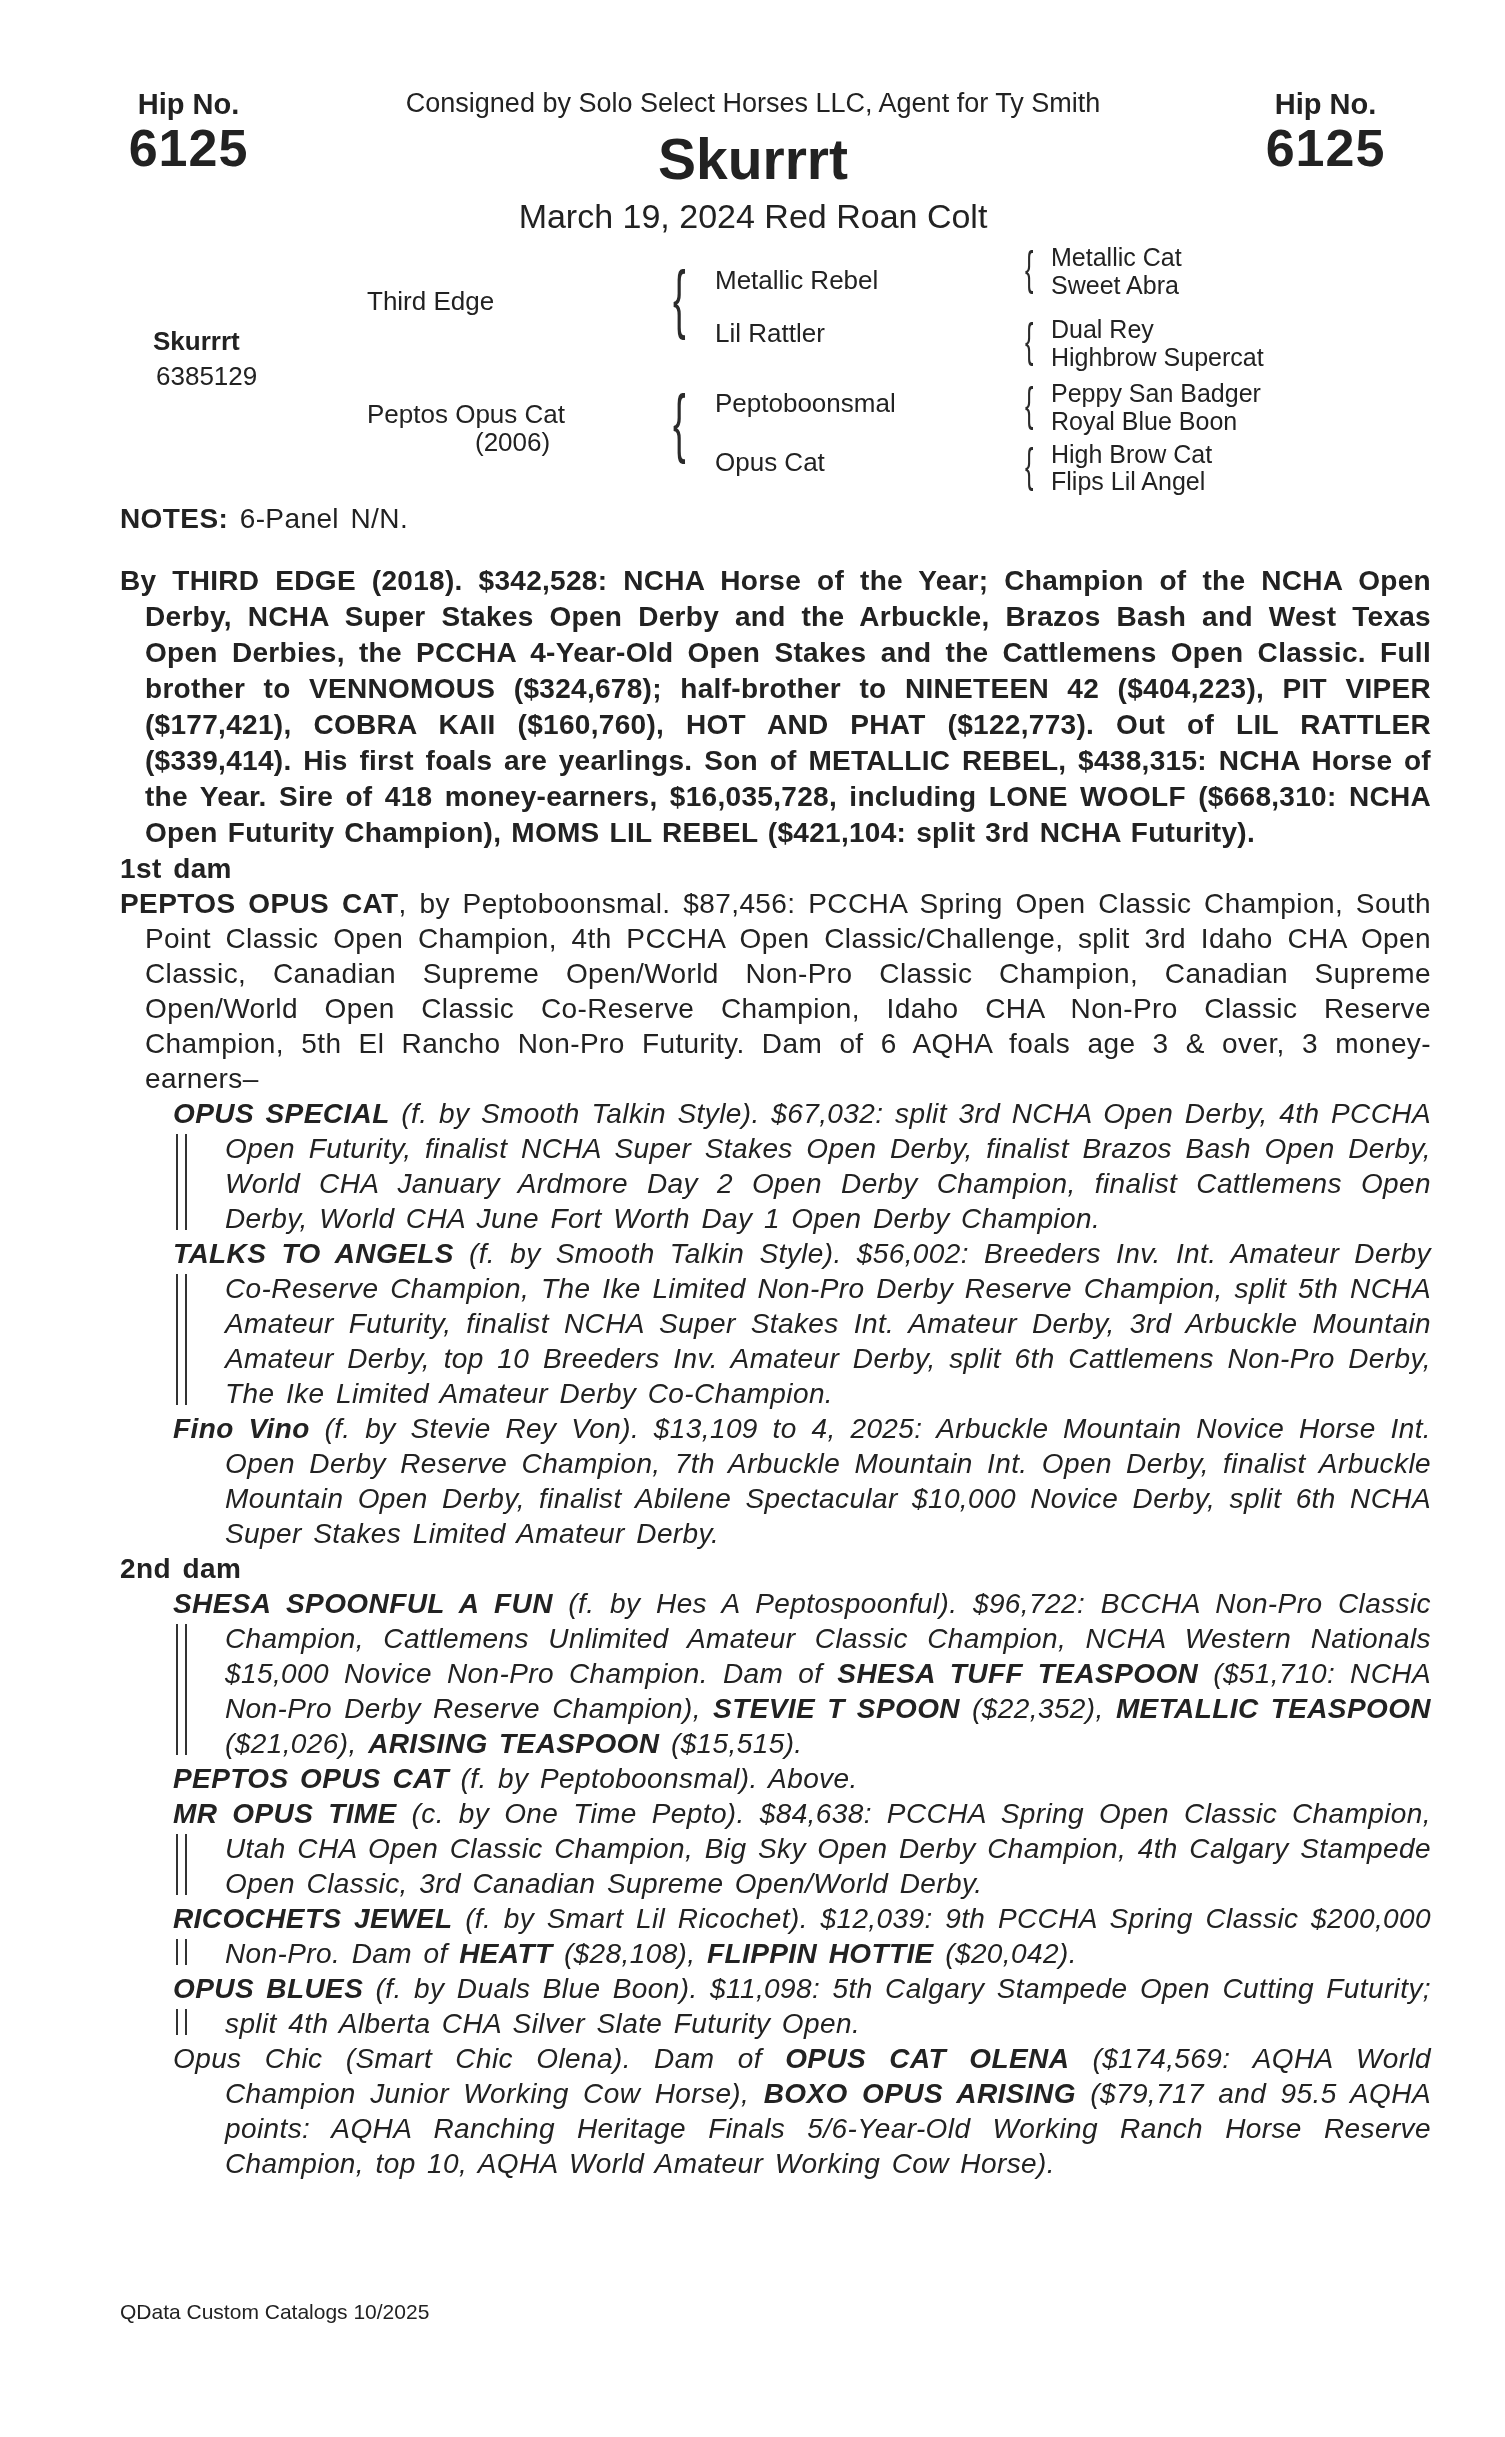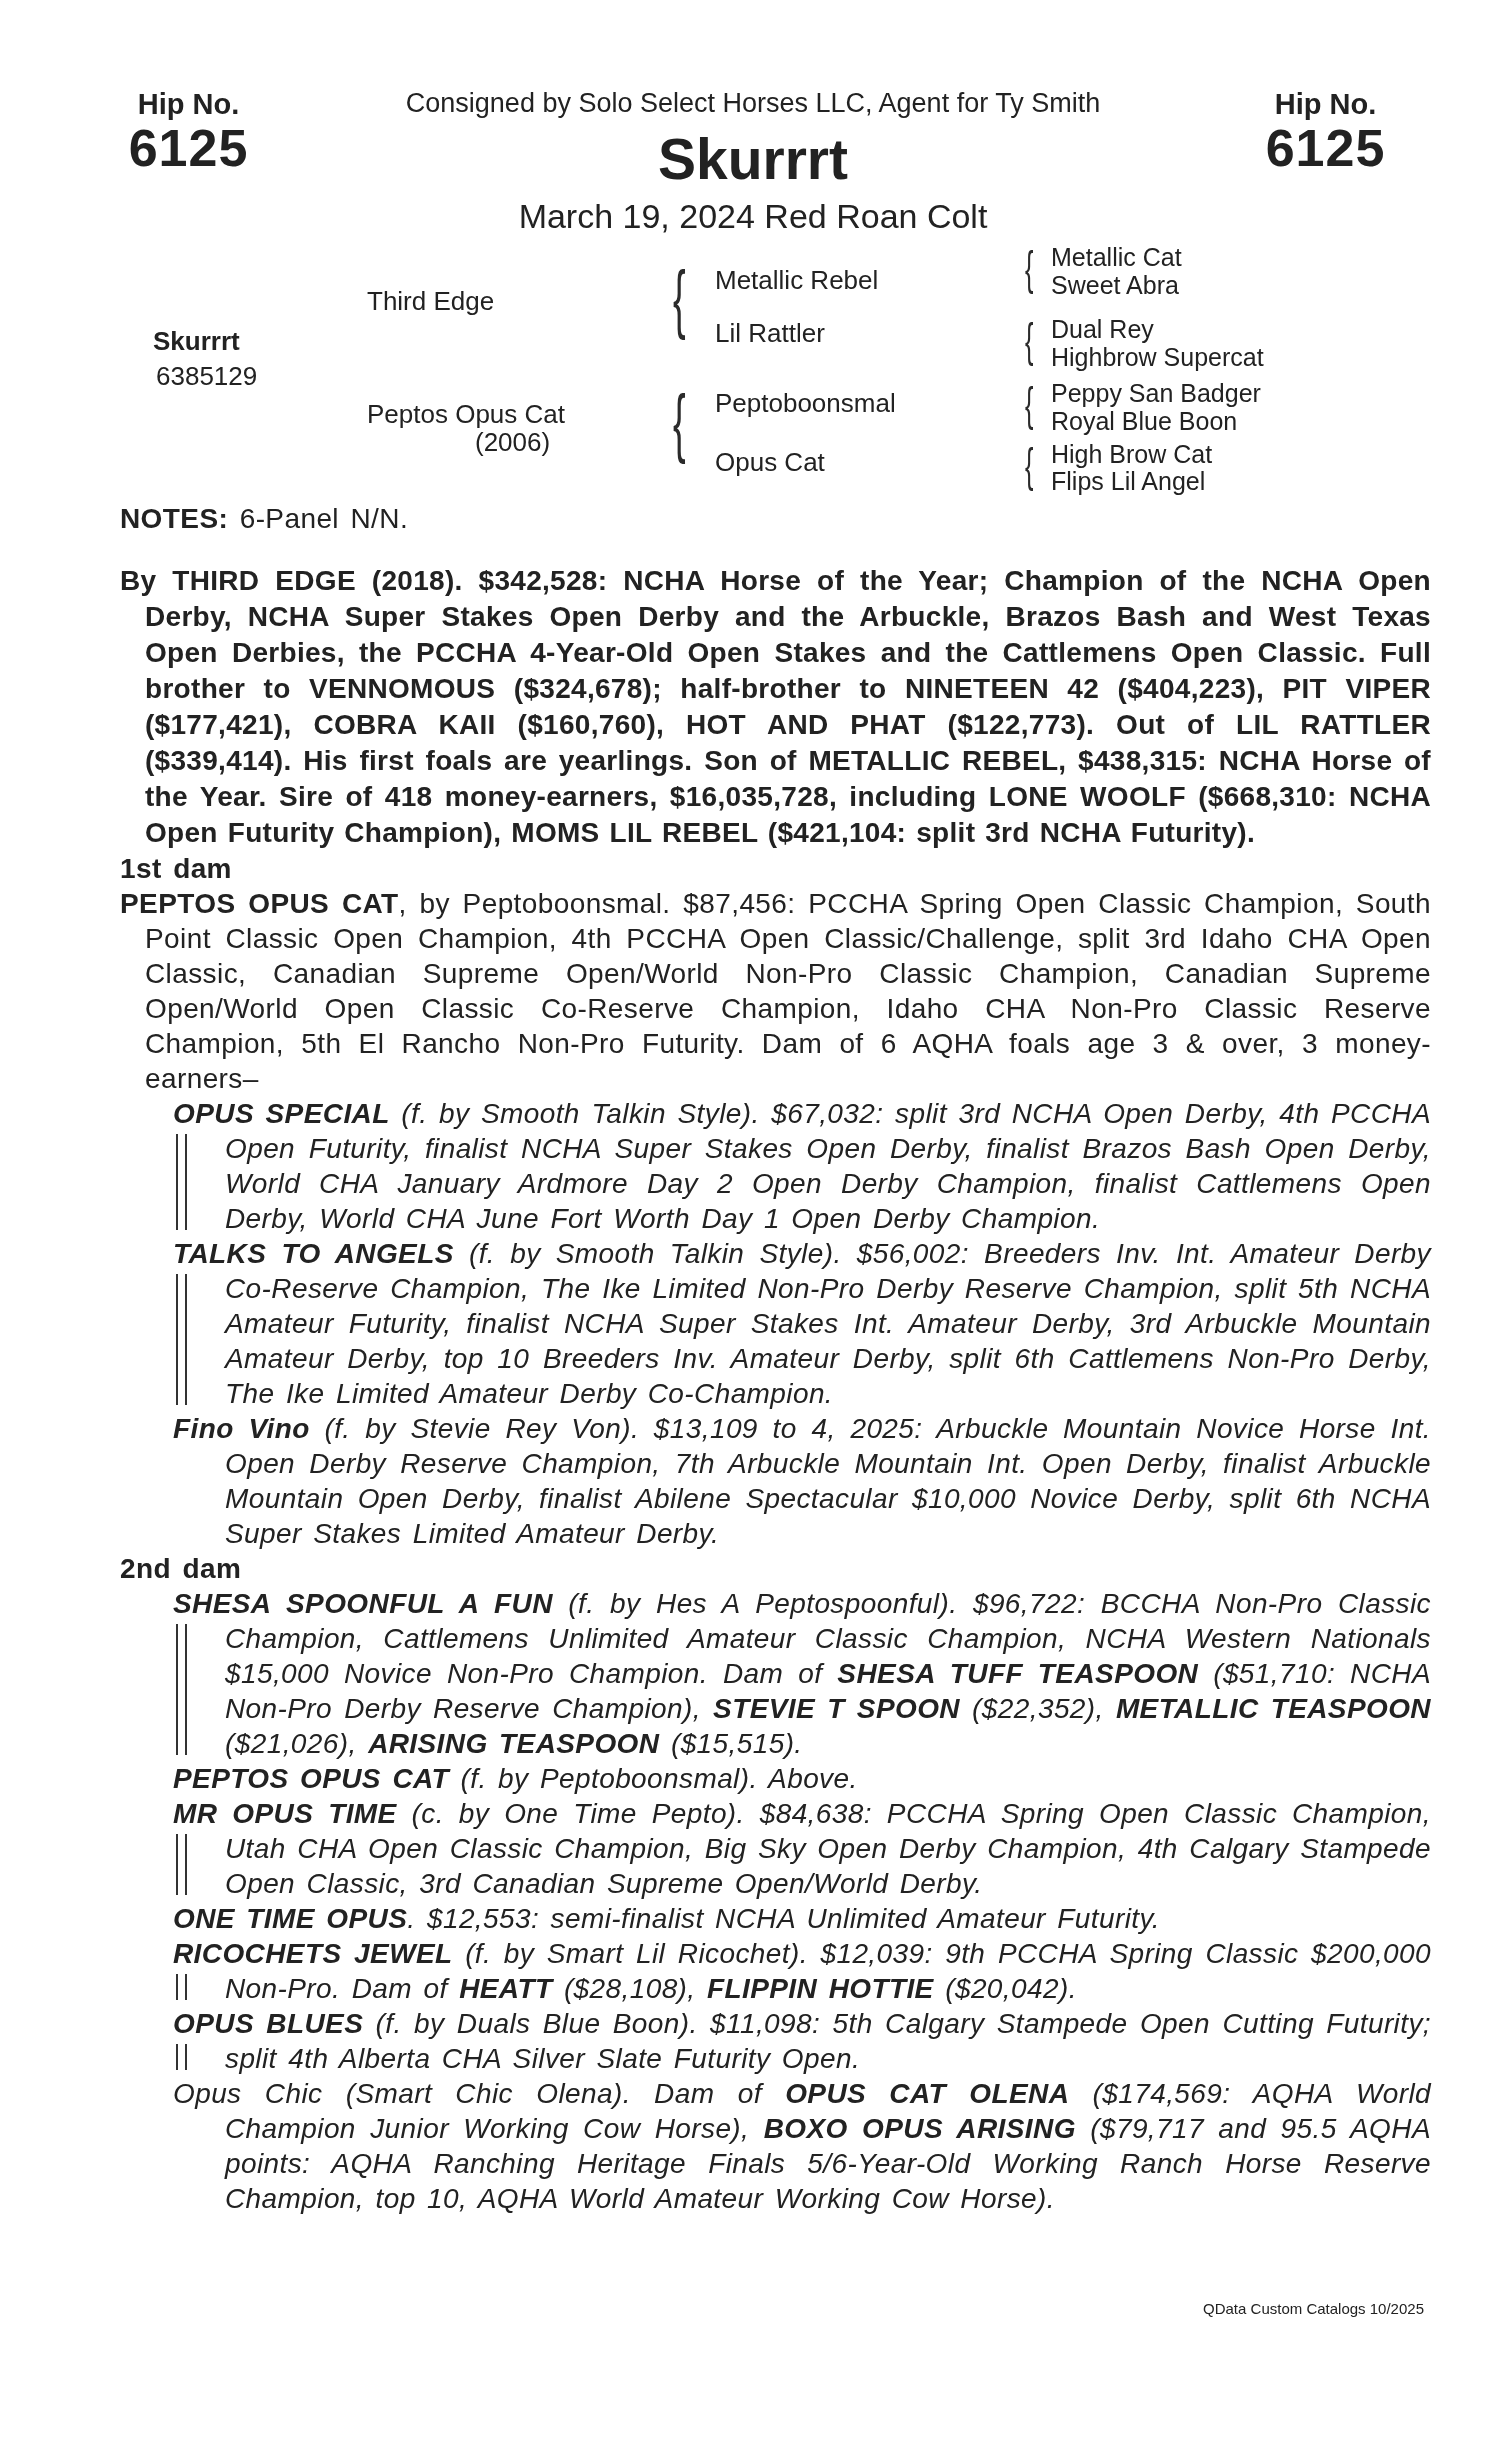--- a/index.html
+++ b/index.html
@@ -34,21 +34,21 @@
   .sire-para{font-weight:bold;line-height:36px;letter-spacing:0.3px;word-spacing:1.9px;
     text-indent:-25px;padding-left:25px;}
   .dam-head{font-weight:bold;}
   .dam-para{text-indent:-25px;padding-left:25px;}
   .off-para{position:relative;padding-left:105px;text-indent:-52px;font-style:italic;}
   .off-para .bars{
     position:absolute;left:56px;top:38px;bottom:5.7px;width:10.5px;box-sizing:border-box;
     border-left:2.9px solid #333;border-right:2.9px solid #333;
   }
   
-  .footer{position:absolute;top:2300px;left:120px;width:1304px;text-align:right;font-size:15px;}
+  .footer{position:absolute;top:2300px;left:120px;width:1304px;font-size:21px;}
 </style>
 </head>
 <body>
 
 <div class="hip-block" id="hip-left">
   <div class="hip-label">Hip No.</div>
   <div class="hip-num">6125</div>
 </div>
 <div class="hip-block" id="hip-right">
   <div class="hip-label">Hip No.</div>
@@ -119,23 +119,20 @@
     <span><span class="b">SHESA SPOONFUL A FUN</span><span> (f. by Hes A Peptospoonful). $96,722: BCCHA Non-Pro Classic Champion, Cattlemens Unlimited Amateur Classic Champion, NCHA Western Nationals $15,000 Novice Non-Pro Champion. Dam of </span><span class="b">SHESA TUFF TEASPOON</span><span> ($51,710: NCHA Non-Pro Derby Reserve Champion), </span><span class="b">STEVIE T SPOON</span><span> ($22,352), </span><span class="b">METALLIC TEASPOON</span><span> ($21,026), </span><span class="b">ARISING TEASPOON</span><span> ($15,515).</span></span>
   </div>
   <div class="off-para">
     <span><span class="b">PEPTOS OPUS CAT</span><span> (f. by Peptoboonsmal). Above.</span></span>
   </div>
   <div class="off-para">
     <span class="bars"></span>
     <span><span class="b">MR OPUS TIME</span><span> (c. by One Time Pepto). $84,638: PCCHA Spring Open Classic Champion, Utah CHA Open Classic Champion, Big Sky Open Derby Champion, 4th Calgary Stampede Open Classic, 3rd Canadian Supreme Open/World Derby.</span></span>
   </div>
   <div class="off-para">
-    <span><span class="b">ONE TIME OPUS</span><span>. $12,553: semi-finalist NCHA Unlimited Amateur Futurity.</span></span>
-  </div>
-  <div class="off-para">
     <span class="bars"></span>
     <span><span class="b">RICOCHETS JEWEL</span><span> (f. by Smart Lil Ricochet). $12,039: 9th PCCHA Spring Classic $200,000 Non-Pro. Dam of </span><span class="b">HEATT</span><span> ($28,108), </span><span class="b">FLIPPIN HOTTIE</span><span> ($20,042).</span></span>
   </div>
   <div class="off-para">
     <span class="bars"></span>
     <span><span class="b">OPUS BLUES</span><span> (f. by Duals Blue Boon). $11,098: 5th Calgary Stampede Open Cutting Futurity; split 4th Alberta CHA Silver Slate Futurity Open.</span></span>
   </div>
   <div class="off-para">
     <span><span>Opus Chic (Smart Chic Olena). Dam of </span><span class="b">OPUS CAT OLENA</span><span> ($174,569: AQHA World Champion Junior Working Cow Horse), </span><span class="b">BOXO OPUS ARISING</span><span> ($79,717 and 95.5 AQHA points: AQHA Ranching Heritage Finals 5/6-Year-Old Working Ranch Horse Reserve Champion, top 10, AQHA World Amateur Working Cow Horse).</span></span>
   </div>

